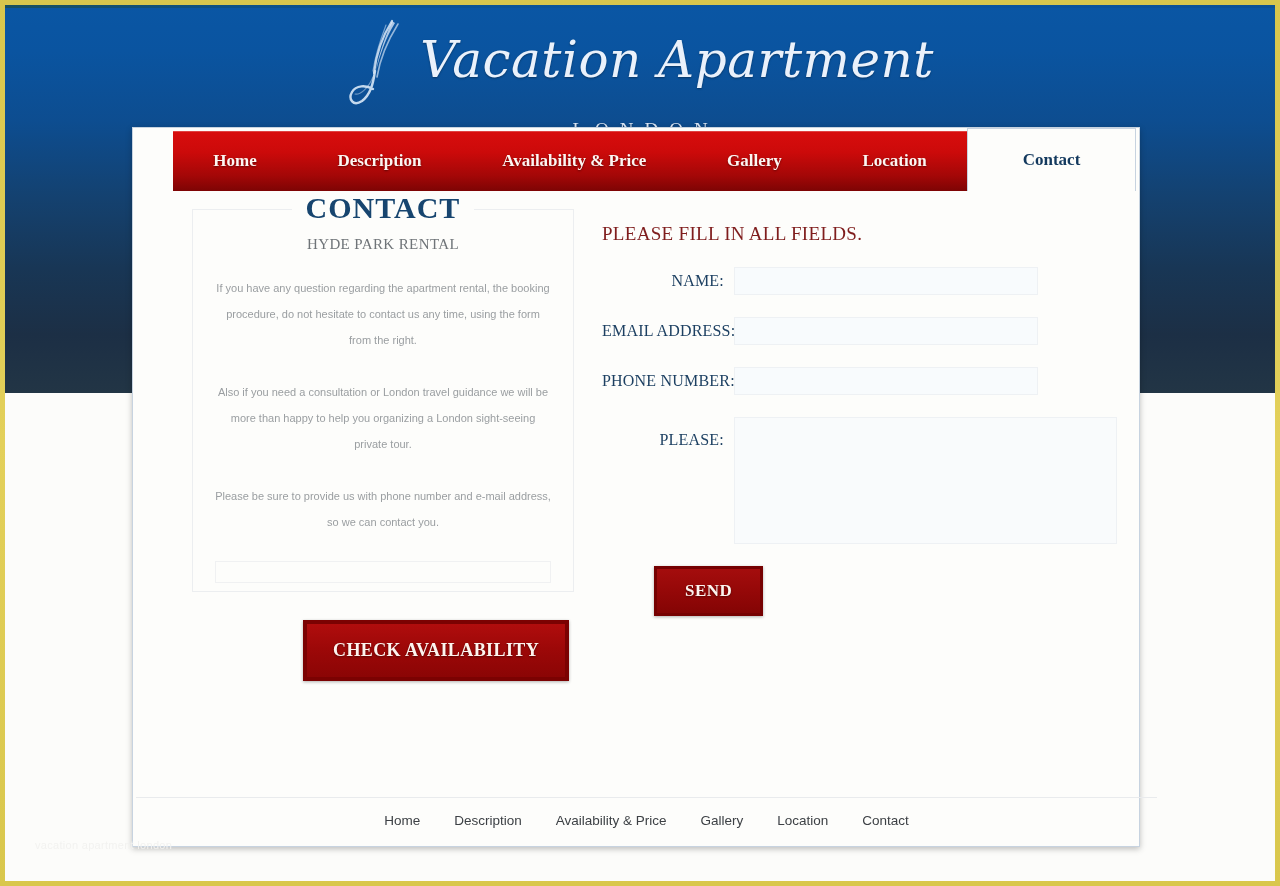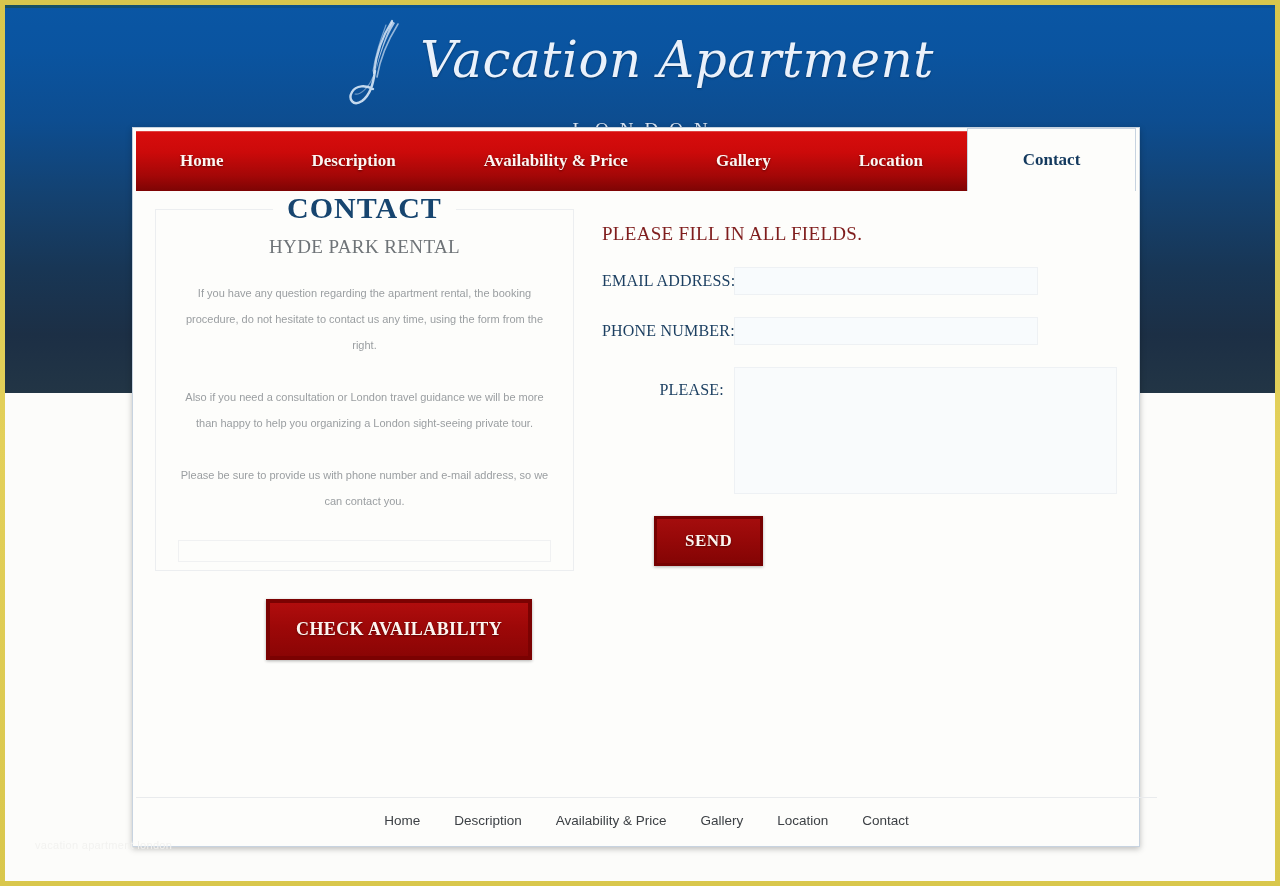--- a/index.html
+++ b/index.html
@@ -90,20 +90,21 @@
   
   #panel {
     position: absolute;
     left: 127px;
     top: 122px;
     width: 1008px;
     height: 720px;
     background: #fdfdfb;
     border: 1px solid #c7d3e0;
     box-shadow: 0 2px 6px rgba(0,0,0,.25);
+    padding-left: 37px;
   }
 
   
   #mainnav {
     display: flex;
     height: 60px;
     margin: 3px 3px 0 3px;
     background: linear-gradient(180deg,#d80d0d 0%,#cc0a0a 35%,#a30707 75%,#7d0404 100%);
     box-shadow: inset 0 1px 0 rgba(255,255,255,.22);
   }
@@ -162,21 +163,21 @@
     padding: 0 14px;
     font-family: "Liberation Serif", serif;
     font-weight: bold;
     font-size: 30px;
     letter-spacing: 1px;
     color: #17456f;
   }
   #contact-sub {
     text-align: center;
     font-family: "Liberation Serif", serif;
-    font-size: 19px;
+    font-size: 15px;
     color: #6f7478;
     letter-spacing: .4px;
     margin: -4px 0 22px 0;
   }
   .info-para {
     text-align: center;
     font-size: 11px;
     line-height: 26px;
     color: #9a9ea1;
     margin: 0 0 26px 0;
@@ -357,20 +358,24 @@
 
           <div id="check-wrap">
             <div id="check-btn">CHECK AVAILABILITY</div>
           </div>
         </div>
 
         <div id="right-col">
           <div id="form-head">PLEASE FILL IN ALL FIELDS.</div>
 
           <form>
+            <div class="field-row">
+              <div class="field-label">NAME:</div>
+              <input class="text-input" id="name-input" type="text" value="" style="">
+            </div>
 
             <div class="field-row">
               <div class="field-label">EMAIL ADDRESS:</div>
               <input class="text-input" id="email-input" type="text" value="" style="">
             </div>
 
             <div class="field-row">
               <div class="field-label">PHONE NUMBER:</div>
               <input class="text-input" id="phone-input" type="text" value="" style="">
             </div>

